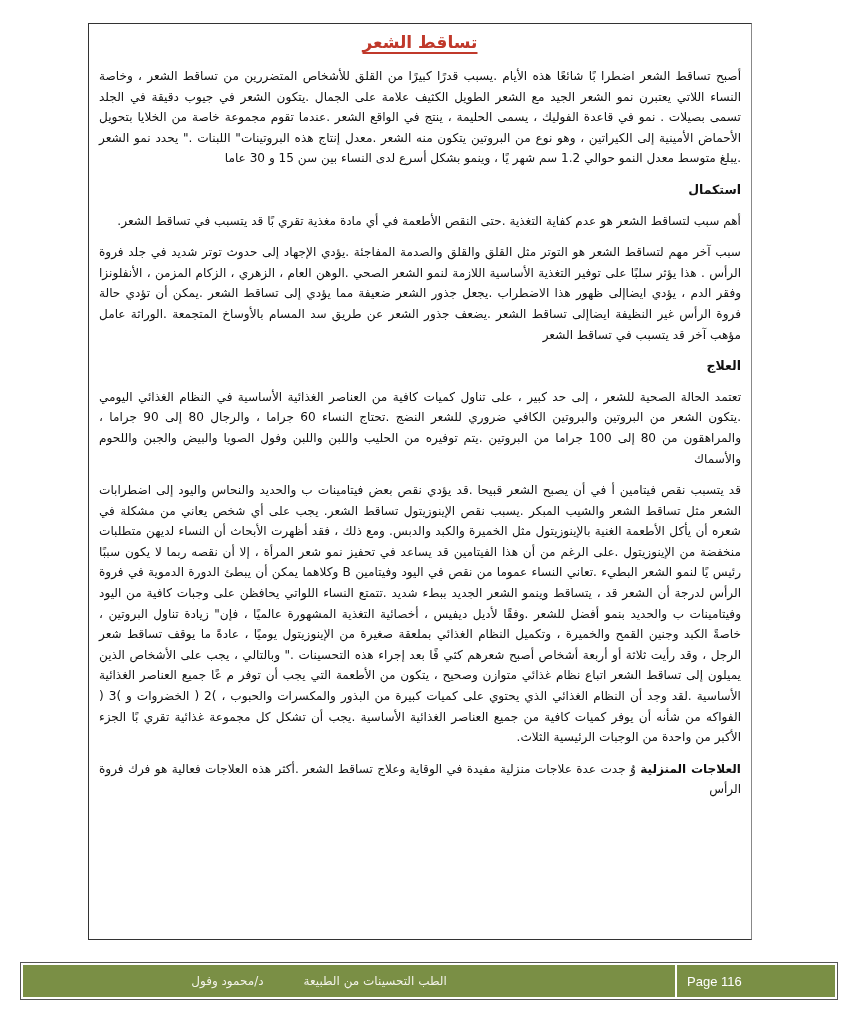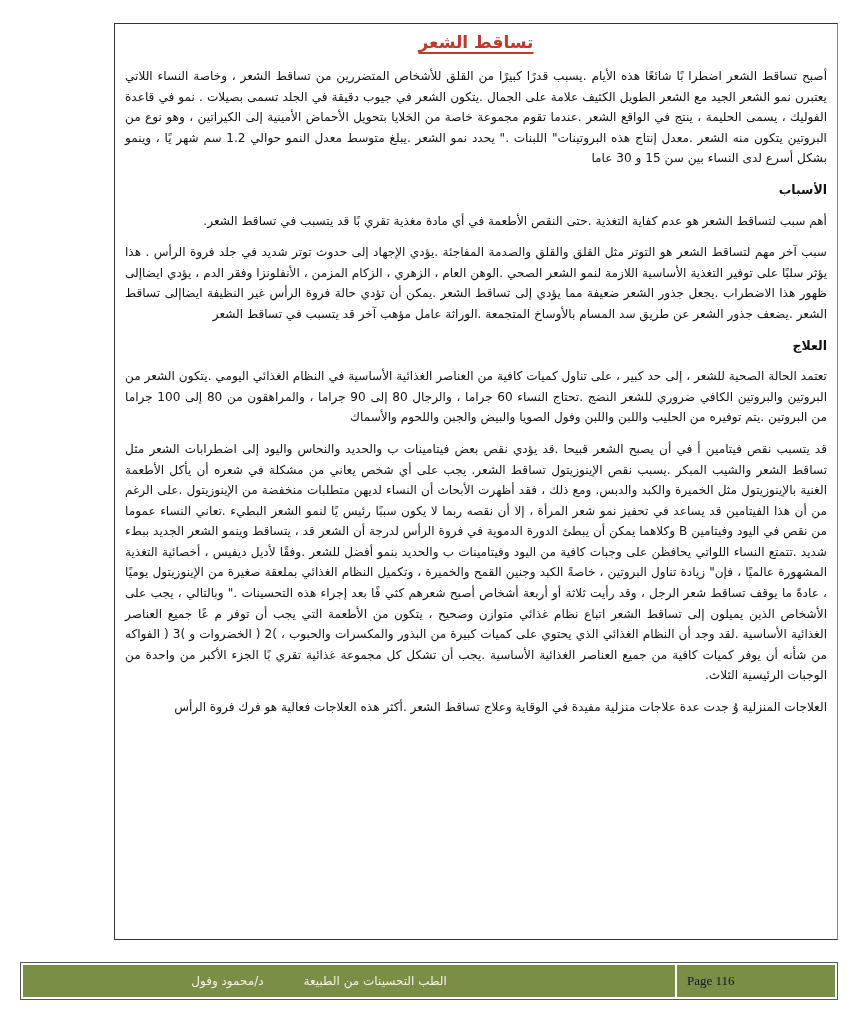--- a/index.html
+++ b/index.html
@@ -12,27 +12,26 @@
       height: 1024px;
       position: relative;
       overflow: hidden;
       font-family: "DejaVu Sans", sans-serif;
       color: #111;
     }
     .page-box {
       position: absolute;
       left: 88px;
       top: 23px;
-      width: 724px;
+      width: 664px;
       height: 917px;
       border: 1.5px solid #333;
       border-right-color: #888;
       box-sizing: border-box;
       overflow: hidden;
-      margin-left: 26px;
     }
     .content {
       direction: rtl;
       text-align: justify;
       padding: 4px 10px 0 10px;
       font-size: 12.1px;
       line-height: 20.6px;
     }
     .title {
       text-align: center;
@@ -49,21 +48,21 @@
       margin: 0 0 11px 0;
     }
     .heading {
       font-weight: bold;
       font-size: 12.5px;
       margin: 4px 0 10px 0;
     }
     .heading.underline {
     }
     .bold-lead {
-      font-weight: normal;
+      font-weight: bold;
     }
     .footer-box {
       position: absolute;
       left: 20px;
       top: 962px;
       width: 818px;
       height: 38px;
       border: 1.5px solid #555;
       box-sizing: border-box;
       padding: 2px;
@@ -89,35 +88,35 @@
     }
     .footer-sep {
       width: 2px;
       background: #ffffff;
     }
     .footer-page {
       width: 148px;
       display: flex;
       align-items: center;
       padding-left: 10px;
-      color: #0f172a;
+      color: #ffffff;
       font-size: 13px;
-      font-family: Liberation Serif, serif;
+      font-family: Liberation Sans, sans-serif;
     }
   </style>
 </head>
 <body>
 
 <div class="page-box">
   <div class="content">
     <div class="title">تساقط الشعر</div>
 
     <p class="para">أصبح تساقط الشعر اضطرا بًا شائعًا هذه الأيام .يسبب قدرًا كبيرًا من القلق للأشخاص المتضررين من تساقط الشعر ، وخاصة النساء اللاتي يعتبرن نمو الشعر الجيد مع الشعر الطويل الكثيف علامة على الجمال .يتكون الشعر في جيوب دقيقة في الجلد تسمى بصيلات . نمو في قاعدة الفوليك ، يسمى الحليمة ، ينتج في الواقع الشعر .عندما تقوم مجموعة خاصة من الخلايا بتحويل الأحماض الأمينية إلى الكيراتين ، وهو نوع من البروتين يتكون منه الشعر .معدل إنتاج هذه البروتينات" اللبنات ." يحدد نمو الشعر .يبلغ متوسط معدل النمو حوالي 1.2 سم شهر يًا ، وينمو بشكل أسرع لدى النساء بين سن 15 و 30 عاما</p>
 
-    <div class="heading">الأسباب</div>
+    <div class="heading">استكمال</div>
 
     <p class="para">أهم سبب لتساقط الشعر هو عدم كفاية التغذية .حتى النقص الأطعمة في أي مادة مغذية تقري بًا قد يتسبب في تساقط الشعر.</p>
     <p class="para">سبب آخر مهم لتساقط الشعر هو التوتر مثل القلق والقلق والصدمة المفاجئة .يؤدي الإجهاد إلى حدوث توتر شديد في جلد فروة الرأس . هذا يؤثر سلبًا على توفير التغذية الأساسية اللازمة لنمو الشعر الصحي .الوهن العام ، الزهري ، الزكام المزمن ، الأنفلونزا وفقر الدم ، يؤدي ايضاإلى ظهور هذا الاضطراب .يجعل جذور الشعر ضعيفة مما يؤدي إلى تساقط الشعر .يمكن أن تؤدي حالة فروة الرأس غير النظيفة ايضاإلى تساقط الشعر .يضعف جذور الشعر عن طريق سد المسام بالأوساخ المتجمعة .الوراثة عامل مؤهب آخر قد يتسبب في تساقط الشعر</p>
 
     <div class="heading underline">العلاج</div>
 
     <p class="para">تعتمد الحالة الصحية للشعر ، إلى حد كبير ، على تناول كميات كافية من العناصر الغذائية الأساسية في النظام الغذائي اليومي .يتكون الشعر من البروتين والبروتين الكافي ضروري للشعر النضج .تحتاج النساء 60 جراما ، والرجال 80 إلى 90 جراما ، والمراهقون من 80 إلى 100 جراما من البروتين .يتم توفيره من الحليب واللبن واللبن وفول الصويا والبيض والجبن واللحوم والأسماك</p>
     <p class="para">قد يتسبب نقص فيتامين أ في أن يصبح الشعر قبيحا .قد يؤدي نقص بعض فيتامينات ب والحديد والنحاس واليود إلى اضطرابات الشعر مثل تساقط الشعر والشيب المبكر .يسبب نقص الإينوزيتول تساقط الشعر. يجب على أي شخص يعاني من مشكلة في شعره أن يأكل الأطعمة الغنية بالإينوزيتول مثل الخميرة والكبد والدبس. ومع ذلك ، فقد أظهرت الأبحاث أن النساء لديهن متطلبات منخفضة من الإينوزيتول .على الرغم من أن هذا الفيتامين قد يساعد في تحفيز نمو شعر المرأة ، إلا أن نقصه ربما لا يكون سببًا رئيس يًا لنمو الشعر البطيء .تعاني النساء عموما من نقص في اليود وفيتامين B وكلاهما يمكن أن يبطئ الدورة الدموية في فروة الرأس لدرجة أن الشعر قد ، يتساقط وينمو الشعر الجديد ببطء شديد .تتمتع النساء اللواتي يحافظن على وجبات كافية من اليود وفيتامينات ب والحديد بنمو أفضل للشعر .وفقًا لأديل ديفيس ، أخصائية التغذية المشهورة عالميًا ، فإن" زيادة تناول البروتين ، خاصةً الكبد وجنين القمح والخميرة ، وتكميل النظام الغذائي بملعقة صغيرة من الإينوزيتول يوميًا ، عادةً ما يوقف تساقط شعر الرجل ، وقد رأيت ثلاثة أو أربعة أشخاص أصبح شعرهم كثي فًا بعد إجراء هذه التحسينات ." وبالتالي ، يجب على الأشخاص الذين يميلون إلى تساقط الشعر اتباع نظام غذائي متوازن وصحيح ، يتكون من الأطعمة التي يجب أن توفر م عًا جميع العناصر الغذائية الأساسية .لقد وجد أن النظام الغذائي الذي يحتوي على كميات كبيرة من البذور والمكسرات والحبوب ، )2 ( الخضروات و )3 ( الفواكه من شأنه أن يوفر كميات كافية من جميع العناصر الغذائية الأساسية .يجب أن تشكل كل مجموعة غذائية تقري بًا الجزء الأكبر من واحدة من الوجبات الرئيسية الثلاث.</p>
 
     <p class="para">

